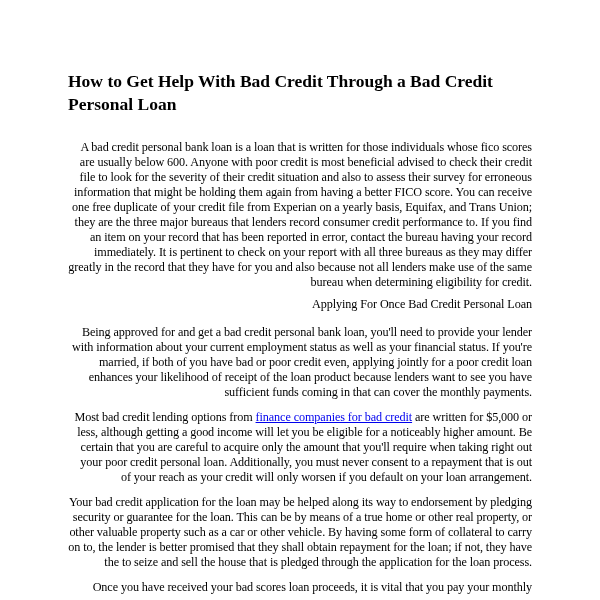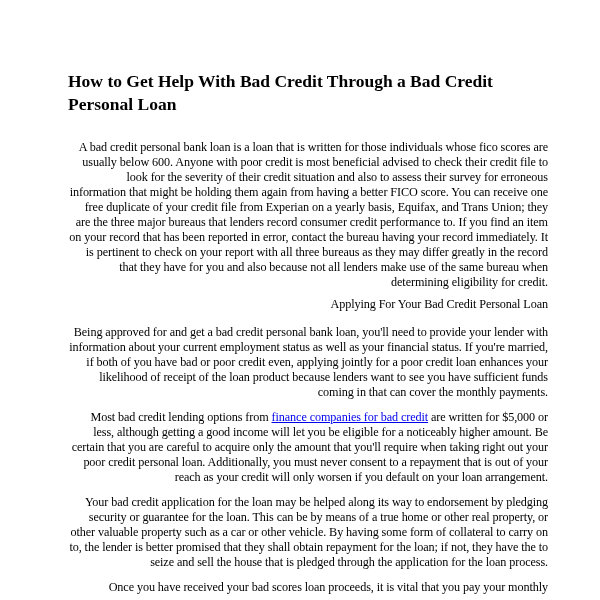--- a/index.html
+++ b/index.html
@@ -11,21 +11,21 @@
     width: 600px;
     height: 600px;
     overflow: hidden;
     font-family: "Liberation Serif", "DejaVu Serif", serif;
     color: #000000;
   }
   .page {
     box-sizing: border-box;
     width: 600px;
     height: 600px;
-    padding: 70px 52px 0 68px;
+    padding: 70px 68px 0 68px;
     background: #ffffff;
   }
   h1.article-title {
     font-size: 17.5px;
     line-height: 23px;
     font-weight: bold;
     margin: 0 0 24px 0;
     letter-spacing: 0;
   }
   p.body-text {
@@ -45,21 +45,21 @@
 </style>
 </head>
 <body>
 
 <div class="page">
 
   <h1 class="article-title">How to Get Help With Bad Credit Through a Bad Credit Personal Loan</h1>
 
   <p class="body-text">A bad credit personal bank loan is a loan that is written for those individuals whose fico scores are usually below 600. Anyone with poor credit is most beneficial advised to check their credit file to look for the severity of their credit situation and also to assess their survey for erroneous information that might be holding them again from having a better FICO score. You can receive one free duplicate of your credit file from Experian on a yearly basis, Equifax, and Trans Union; they are the three major bureaus that lenders record consumer credit performance to. If you find an item on your record that has been reported in error, contact the bureau having your record immediately. It is pertinent to check on your report with all three bureaus as they may differ greatly in the record that they have for you and also because not all lenders make use of the same bureau when determining eligibility for credit.</p>
 
-  <p class="body-text section-heading">Applying For Your Bad Credit Personal Loan</p>
+  <p class="body-text section-heading">Applying For Once Bad Credit Personal Loan</p>
 
   <p class="body-text">Being approved for and get a bad credit personal bank loan, you'll need to provide your lender with information about your current employment status as well as your financial status. If you're married, if both of you have bad or poor credit even, applying jointly for a poor credit loan enhances your likelihood of receipt of the loan product because lenders want to see you have sufficient funds coming in that can cover the monthly payments.</p>
 
 
   <p class="body-text"><span>Most bad credit lending options from </span><a class="inline-link" href="#" style="color: rgb(0, 0, 238);">finance companies for bad credit</a><span> are written for $5,000 or less, although getting a good income will let you be eligible for a noticeably higher amount. Be certain that you are careful to acquire only the amount that you'll require when taking right out your poor credit personal loan. Additionally, you must never consent to a repayment that is out of your reach as your credit will only worsen if you default on your loan arrangement.</span></p>
 
   <p class="body-text">Your bad credit application for the loan may be helped along its way to endorsement by pledging security or guarantee for the loan. This can be by means of a true home or other real property, or other valuable property such as a car or other vehicle. By having some form of collateral to carry on to, the lender is better promised that they shall obtain repayment for the loan; if not, they have the to seize and sell the house that is pledged through the application for the loan process.</p>
 
   <p class="body-text">Once you have received your bad scores loan proceeds, it is vital that you pay your monthly</p>
 

